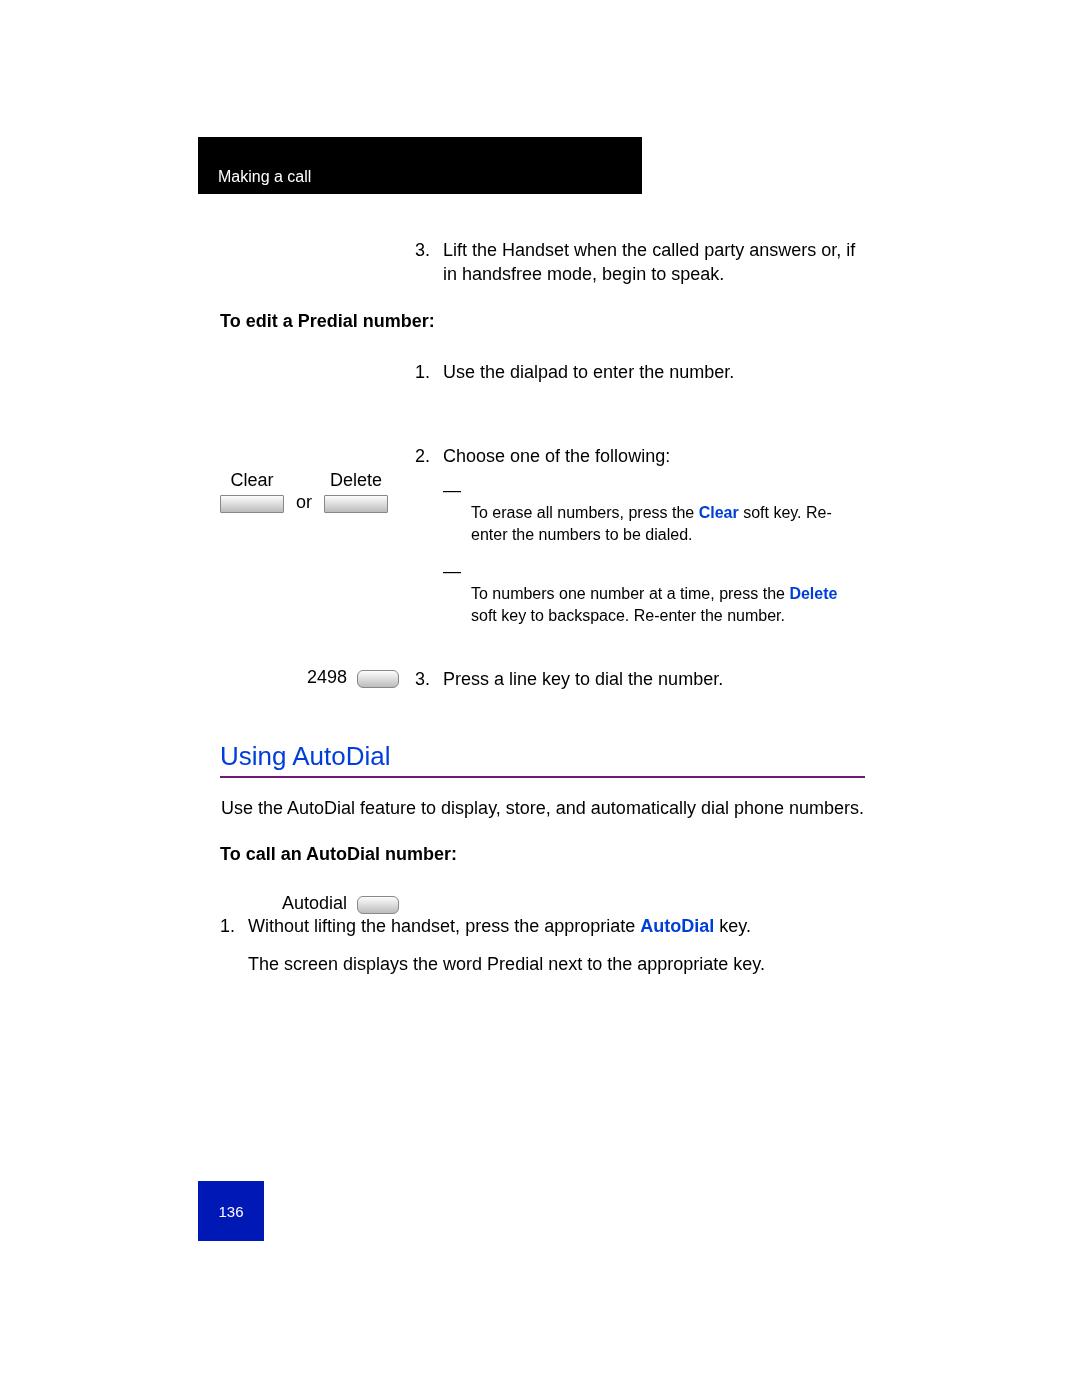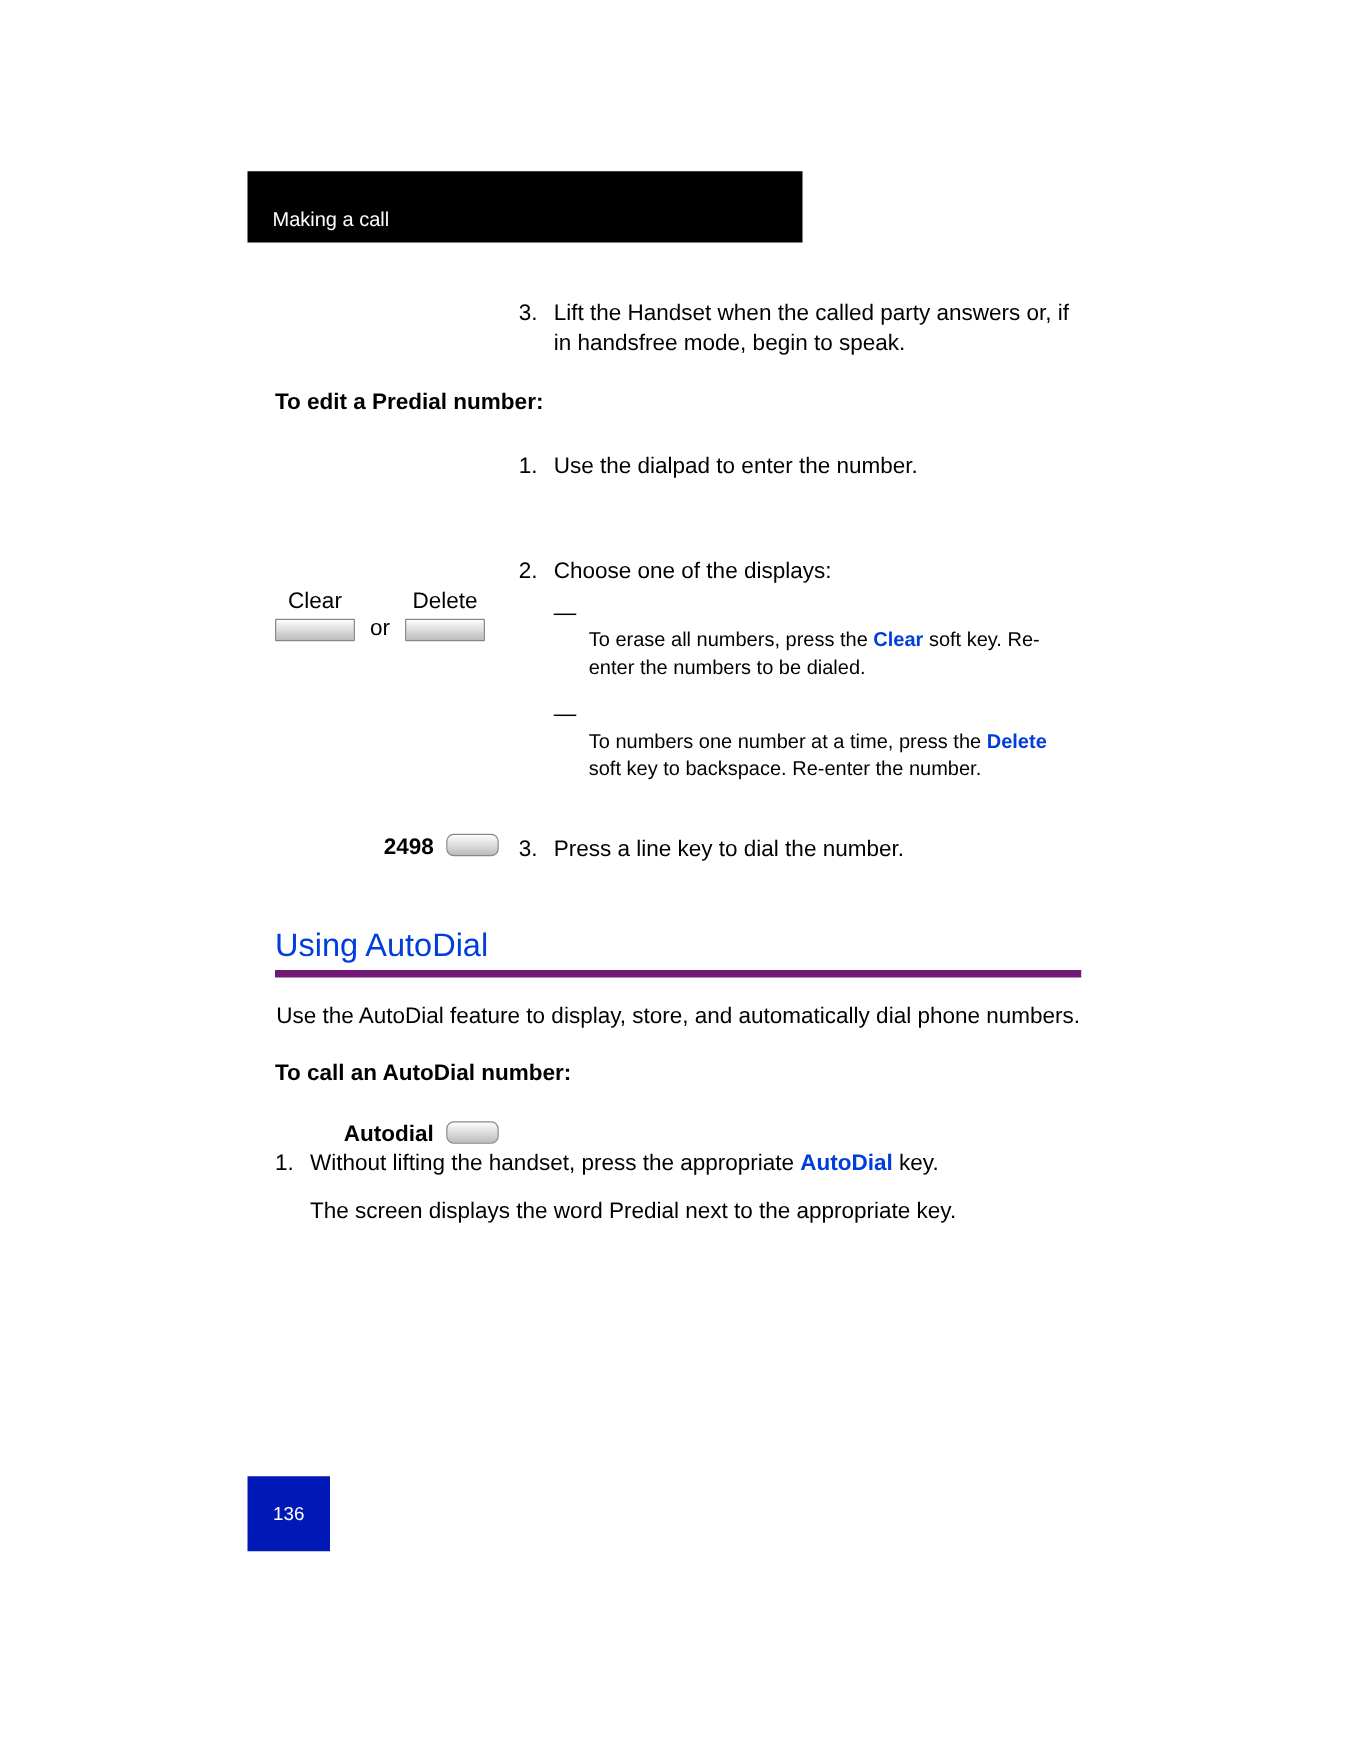--- a/index.html
+++ b/index.html
@@ -103,44 +103,43 @@
     font-size: 16px;
     line-height: 1.35;
     margin-top: 24px;
   }
   .blue-bold {
     color: #003edb;
     font-weight: bold;
   }
   .linekey-group {
     display: flex;
-    align-items: flex-start;
+    align-items: flex-end;
     justify-content: flex-end;
     gap: 10px;
     padding-right: 16px;
     padding-top: 0px;
-    font-weight: bold;
   }
   .linekey-label {
     font-size: 18px;
   }
   .linekey-btn {
     width: 40px;
     height: 16px;
     background: linear-gradient(to bottom, #fdfdfd, #bcbcbc);
     border: 1px solid #888;
     border-radius: 6px;
     display: inline-block;
   }
   .section-title {
     color: #003edb;
     font-size: 26px;
     font-family: Arial, sans-serif;
     font-weight: normal;
-    border-bottom: 6px solid #701a75;
+    border-bottom: 2px solid #701a75;
     padding-bottom: 4px;
     margin-top: 50px;
     margin-bottom: 18px;
   }
   .body-para {
     font-size: 18px;
     line-height: 1.35;
     margin-bottom: 24px;
     text-align: center;
   }
@@ -199,21 +198,21 @@
         <div class="or-text">or</div>
         <div class="softkey-item">
           <div class="softkey-label">Delete</div>
           <span class="softkey-btn"></span>
         </div>
       </div>
     </div>
     <div class="right-col">
       <div class="list-num">2.</div>
       <div class="list-text">
-        <span>Choose one of the displays:</span>
+        <span>Choose one of the following:</span>
         <div class="bullet-list">
           <div class="bullet-row">
             <div class="bullet-dash">—</div>
             <div class="bullet-text">
               <span>To erase all numbers, press the </span><span class="blue-bold">Clear</span><span> soft key. Re-enter the numbers to be dialed.</span>
             </div>
           </div>
           <div class="bullet-row">
             <div class="bullet-dash">—</div>
             <div class="bullet-text">

